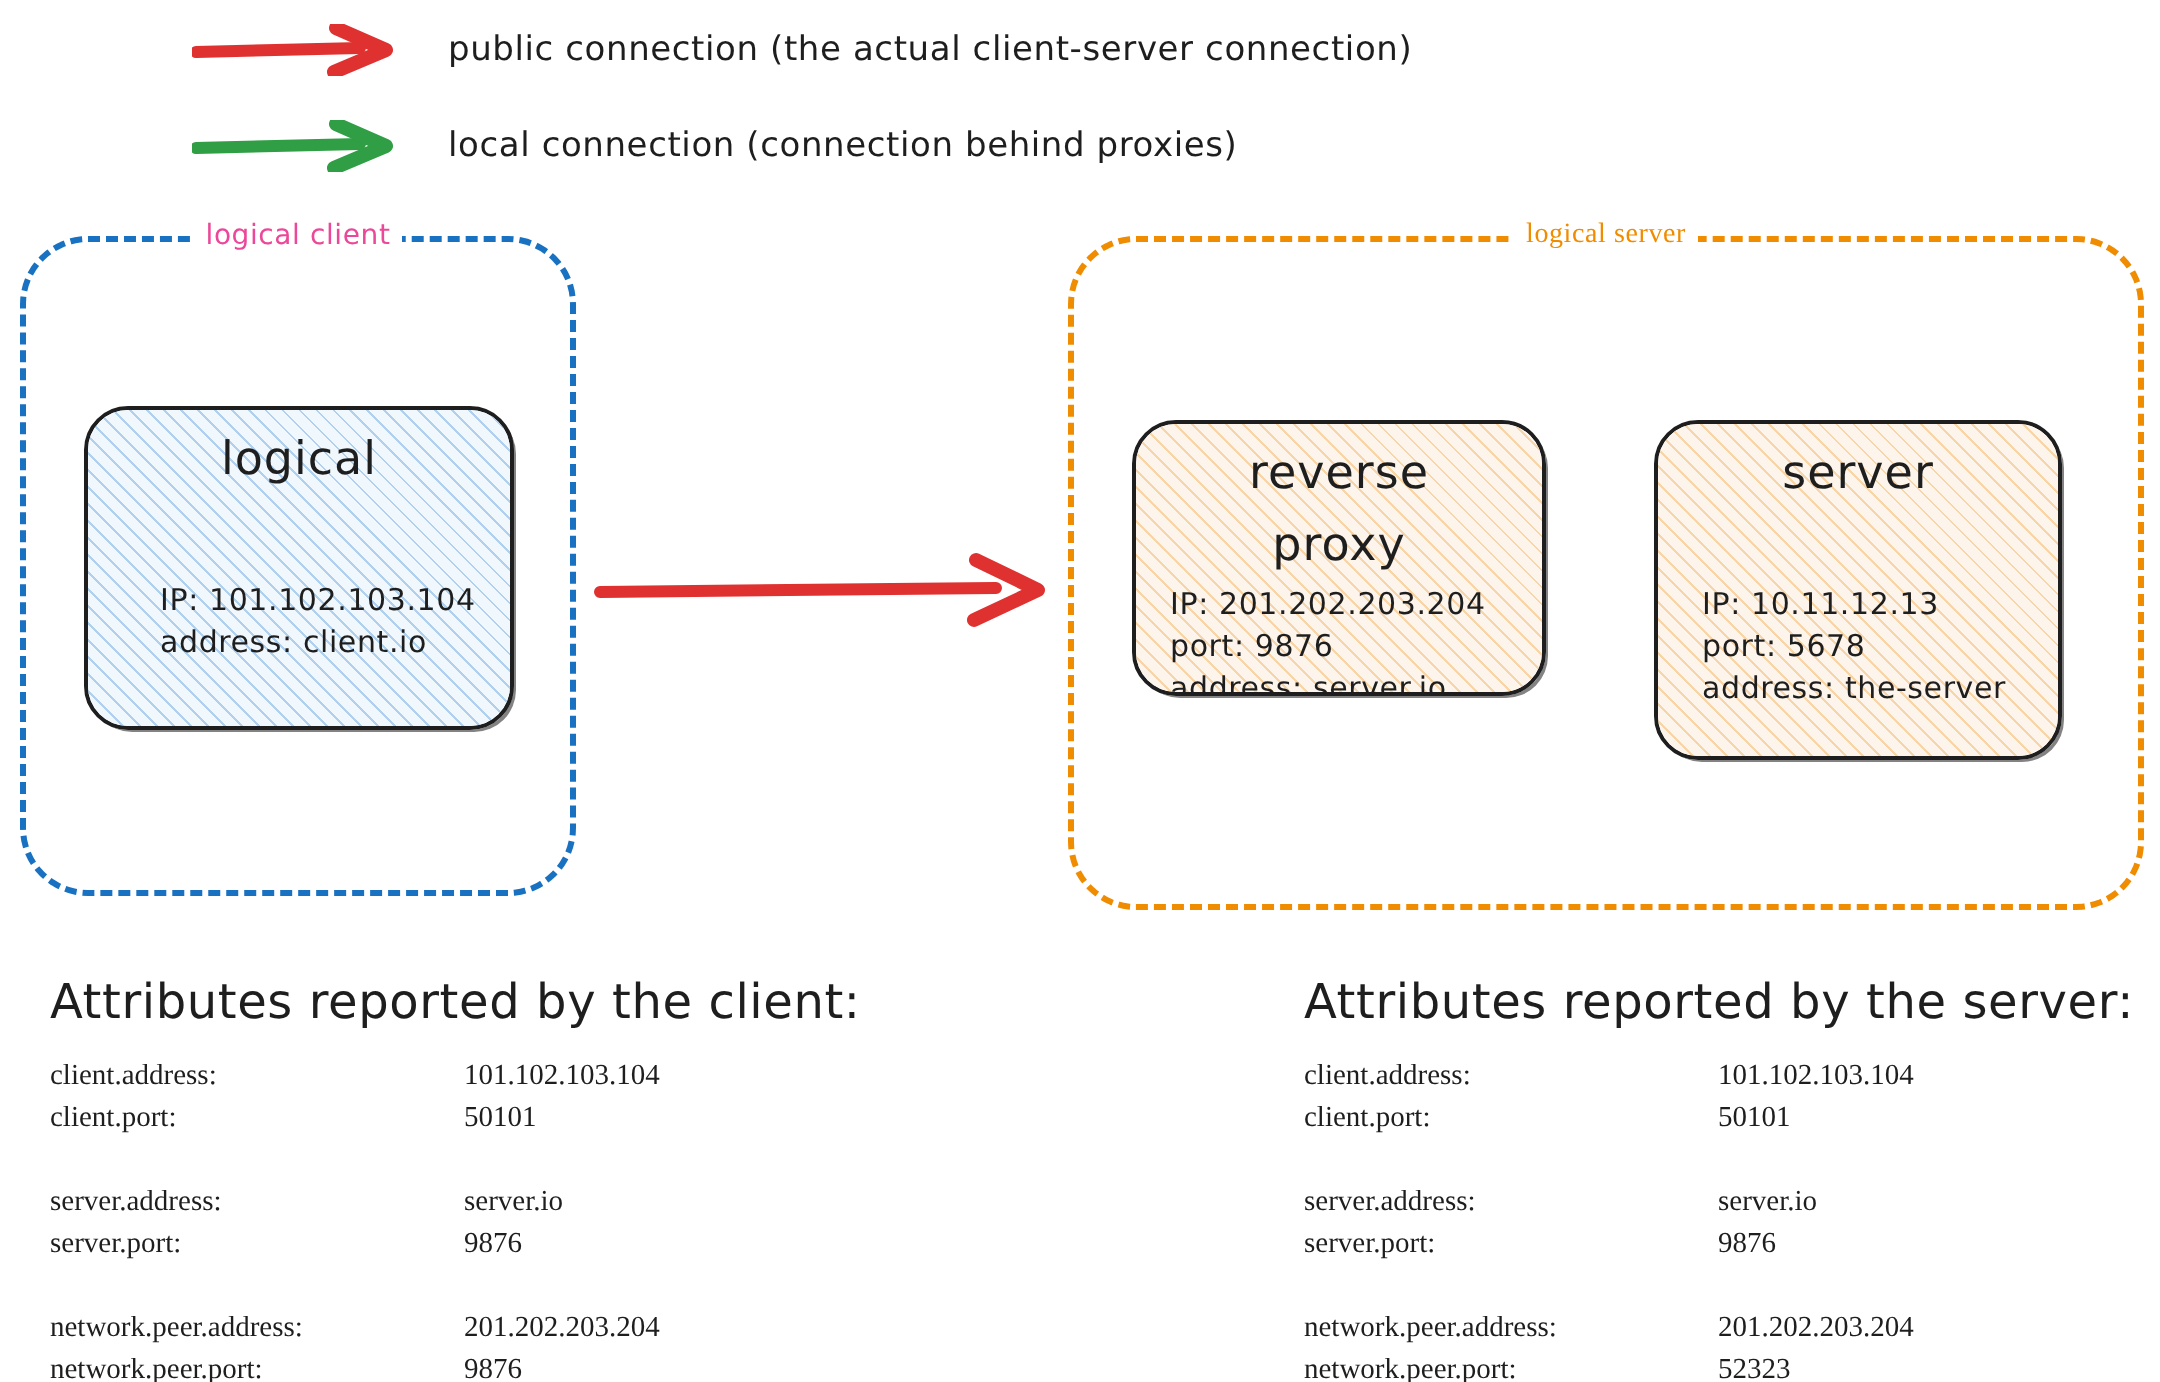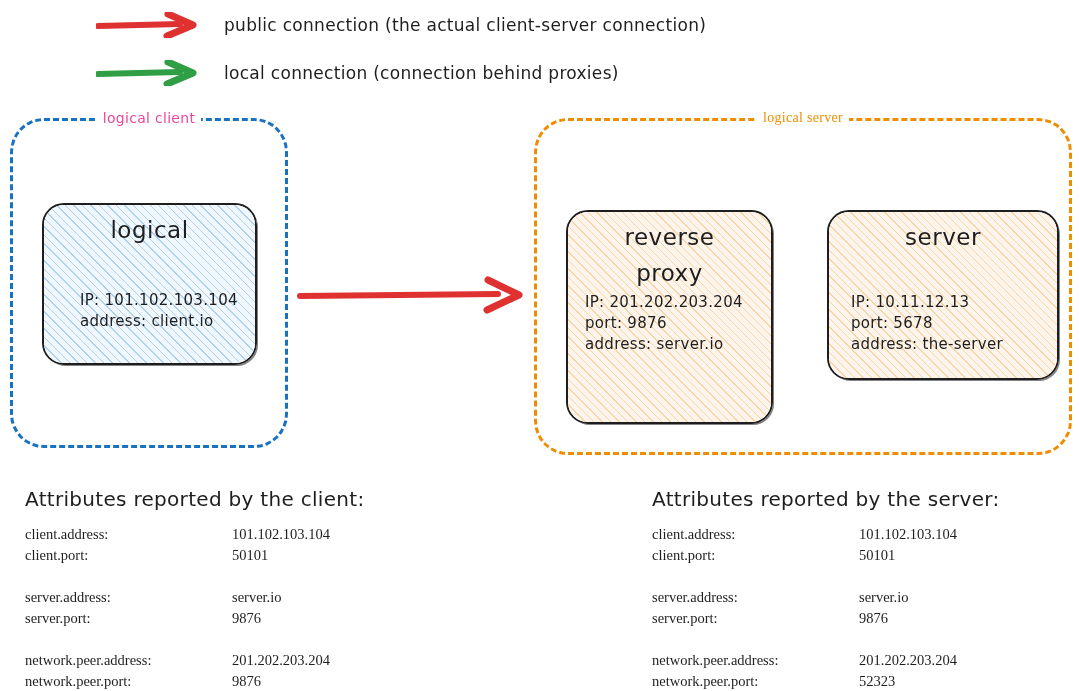--- a/index.html
+++ b/index.html
@@ -85,21 +85,21 @@
     background-image: repeating-linear-gradient(45deg,
         rgba(240,160,60,.38) 0px, rgba(240,160,60,.38) 1px,
         rgba(255,255,255,0) 1px, rgba(255,255,255,0) 6px);
   }
 
   
   #main-arrow { position: absolute; left: 296px; top: 274px; }
 
   
   .attr-block { position: absolute; }
-  .attr-title { font-size: 20px; margin-bottom: 13px; }
+  .attr-title { font-size: 24px; margin-bottom: 13px; }
   .attr-table { border-collapse: collapse; }
   .attr-table td {
     font-family: Liberation Serif, serif;
     font-size: 14.5px;
     line-height: 21px;
     color: #1e1e1e;
     padding: 0;
     vertical-align: top;
     white-space: pre;
   }
@@ -144,34 +144,34 @@
 
   <svg id="main-arrow" width="230" height="42" viewBox="0 0 230 42">
     <path d="M4 22 L202 20" stroke="#e03131" stroke-width="6" stroke-linecap="round" fill="none"></path>
     <path d="M192 6 L223 21 L191 36" stroke="#e03131" stroke-width="7" stroke-linecap="round" stroke-linejoin="round" fill="none"></path>
   </svg>
 
   <div class="logical" style="left:534px; top:118px; width:538px; height:337px; border-color:#f08c00;">
     <span class="hand logical-label" style="color:#f08c00;font-family:Liberation Serif, serif;">logical server</span>
   </div>
 
-  <div class="node" style="left:566px; top:210px; width:207px; height:214px;">
+  <div class="node" style="left:566px; top:210px; width:207px; height:138px;">
     <div class="hatch hatch-orange"></div>
     <div class="node-inner">
       <div class="hand node-title" style="top:10px;">reverse</div>
       <div class="hand node-title" style="top:46px;">proxy</div>
       <div class="hand node-lines" style="left:17px; top:80px;">
         <div>IP: 201.202.203.204</div>
         <div>port: 9876</div>
         <div>address: server.io</div>
       </div>
     </div>
   </div>
 
-  <div class="node" style="left:827px; top:210px; width:232px; height:170px;">
+  <div class="node" style="left:827px; top:210px; width:204px; height:170px;">
     <div class="hatch hatch-orange"></div>
     <div class="node-inner">
       <div class="hand node-title" style="top:10px;">server</div>
       <div class="hand node-lines" style="left:22px; top:80px;">
         <div>IP: 10.11.12.13</div>
         <div>port: 5678</div>
         <div>address: the-server</div>
       </div>
     </div>
   </div>

